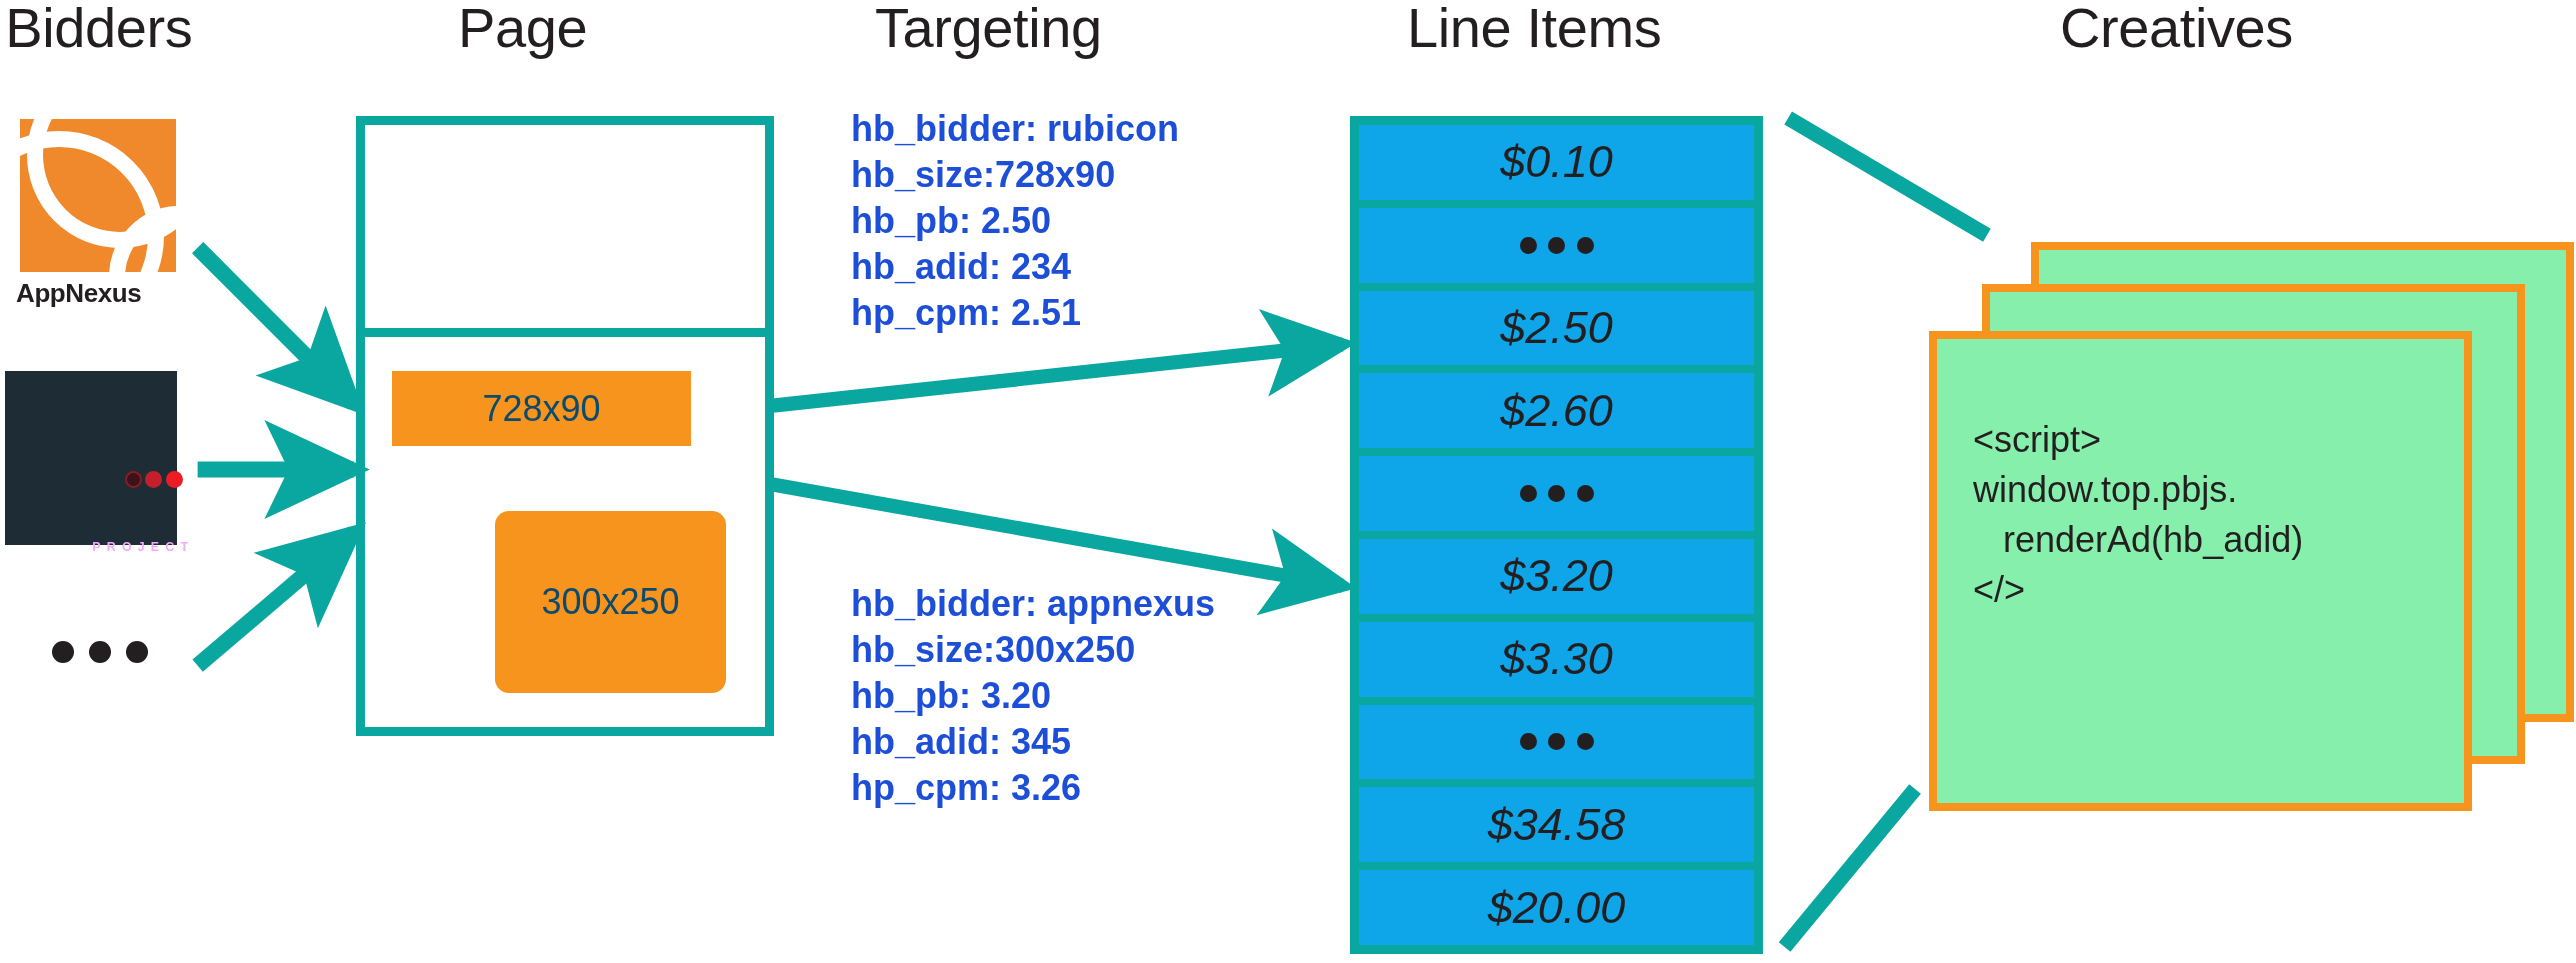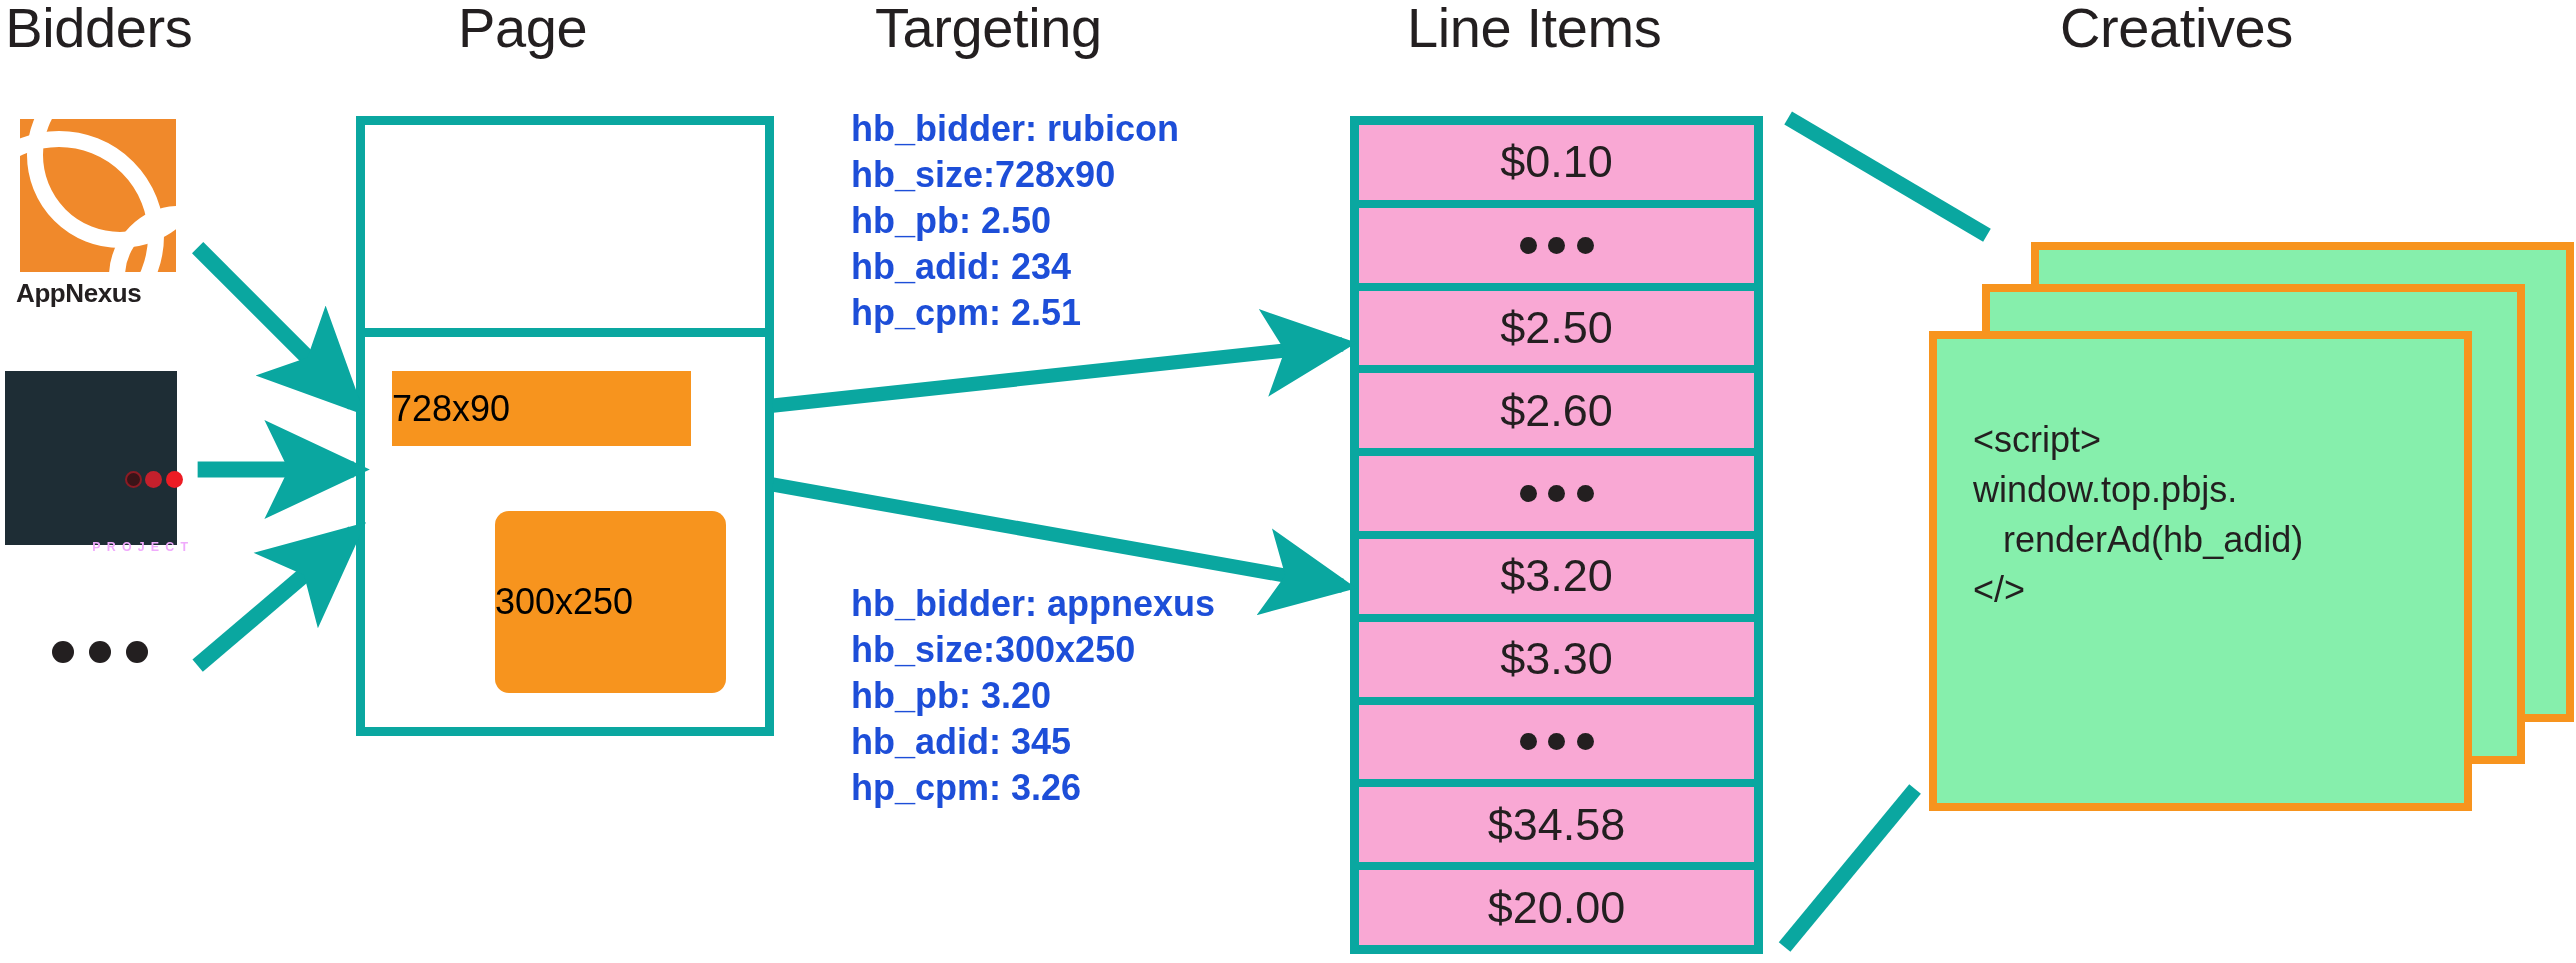--- a/index.html
+++ b/index.html
@@ -36,38 +36,38 @@
   .rubicon-dot{position:absolute;width:17px;height:17px;border-radius:50%;}
 
   .ellipsis-dots{position:absolute;display:flex;gap:15px;}
   .ellipsis-dots i{display:block;width:22px;height:22px;border-radius:50%;background:#231f20;}
 
   
   .page-box{
     position:absolute;border:9px solid #0aa7a0;box-sizing:border-box;background:#fff;
   }
   .ad-slot{
-    position:absolute;background:#f7941e;color:#000000;display:flex;
-    align-items:center;font-size:36px;font-weight:400;
+    position:absolute;background:#f7941e;color:#0c4a6e;display:flex;
+    align-items:center;justify-content:center;font-size:36px;font-weight:400;
   }
 
   
   .targeting-block{position:absolute;}
   .targeting-line{
     font-size:36px;font-weight:700;line-height:46px;color:#1d4ed8;white-space:nowrap;
   }
 
   
   .lineitems-box{
     position:absolute;border:9px solid #0aa7a0;box-sizing:border-box;background:#0aa7a0;
     display:flex;flex-direction:column;gap:8px;padding:0;
   }
   .li-row{
-    background:#f9a8d4;flex:1 1 0;display:flex;align-items:center;justify-content:center;
-    font-size:45px;color:#231f20;font-weight:400;
+    background:#0ea5e9;flex:1 1 0;display:flex;align-items:center;justify-content:center;
+    font-size:45px;color:#231f20;font-weight:400;font-style:italic;
   }
   .li-row.dots{font-size:0;}
   .li-dots{display:flex;gap:11.5px;}
   .li-dots i{display:block;width:17px;height:17px;border-radius:50%;background:#231f20;}
 
   
   .creative-card{
     position:absolute;border:8px solid #f7941e;box-sizing:border-box;background:#86efac;
   }
   .creative-code{

